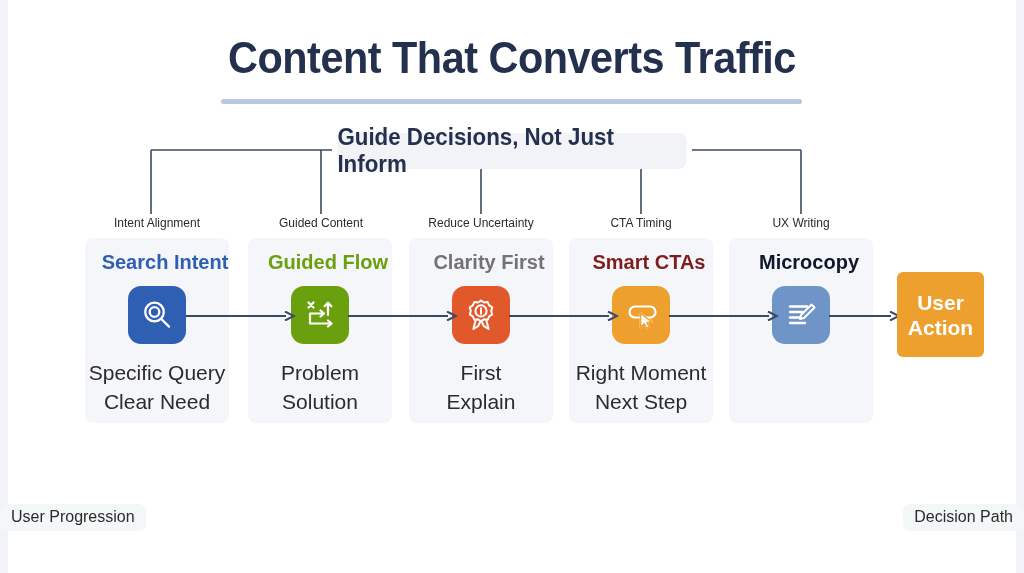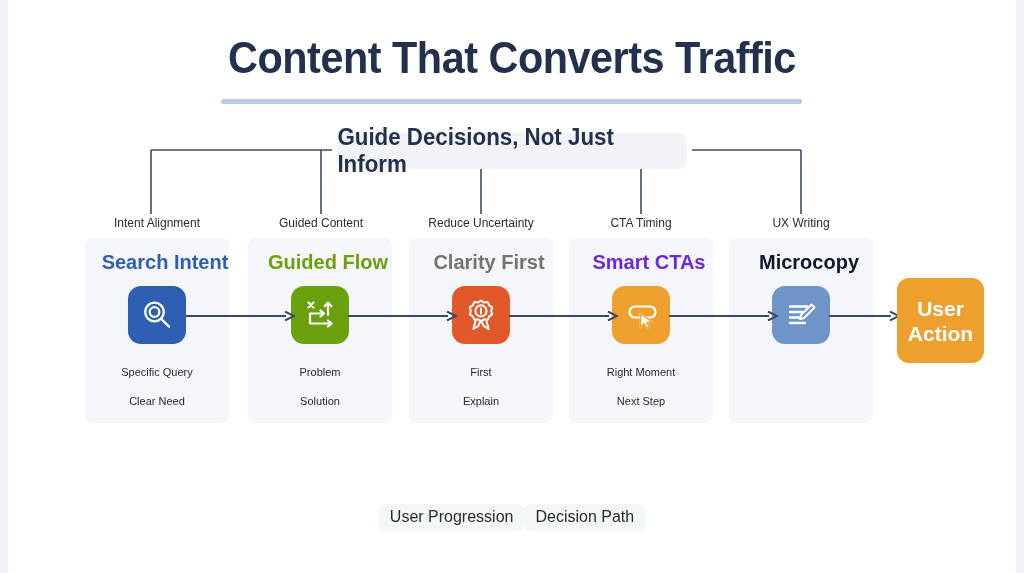--- a/index.html
+++ b/index.html
@@ -65,49 +65,49 @@
   }
   .icon-box{
     position:absolute;left:50%;top:48px;
     width:58px;height:58px;margin-left:-29px;
     border-radius:13px;
     display:flex;align-items:center;justify-content:center;
   }
   .icon-box svg{display:block;}
   .card-lines{
     position:absolute;left:0;right:0;top:120px;
-    text-align:center;font-size:11px;color:#2b2b2b;line-height:29px;
+    text-align:center;font-size:21px;color:#2b2b2b;line-height:29px;
   }
 
   
   .arrow{position:absolute;top:311px;height:10px;}
 
   
   #action-block{
     position:absolute;left:897px;top:272px;width:87px;height:85px;
-    background:#eda02e;border-radius:12px;
+    background:#eda02e;border-radius:6px;
     display:flex;align-items:center;justify-content:center;
     text-align:center;
-    color:#ffffff;font-size:21px;font-weight:bold;line-height:25px;margin-top:6px;
+    color:#ffffff;font-size:21px;font-weight:bold;line-height:25px;
   }
 
   
   #bottom-banner{
     position:absolute;left:84px;top:452px;width:787px;height:62px;
     background:#d3eef2;border-radius:7px;
   }
   #bottom-banner .vbar{position:absolute;top:0;height:62px;width:11px;}
   #banner-text{
     position:absolute;left:0;right:0;top:10px;
     text-align:center;font-size:30px;font-weight:bold;color:#24314e;
     transform:scaleX(0.97);
   }
   #pill-row{
     position:absolute;left:0;right:0;top:504px;
-    display:flex;justify-content:center;gap:0;
+    display:flex;justify-content:space-between;gap:0;
   }
   .tag-pill{
     background:#f3f7f8;border-radius:7px;
     padding:4px 11px 5px 11px;
     font-size:16px;color:#2b2b2b;white-space:nowrap;
   }
 </style>
 </head>
 <body>
 
@@ -186,21 +186,21 @@
         <path d="M23.4,23.6 L25.6,32 L20.9,29.2 L18.8,24.9"></path>
       </svg>
     </div>
     <div class="card-lines">
       <div>First</div>
       <div>Explain</div>
     </div>
   </div>
 
   <div class="card" style="left:569px;width:144px;">
-    <div class="card-title" style="color:#6d28d9;">Smart CTAs</div>
+    <div class="card-title" style="color:#7f1d1d;">Smart CTAs</div>
     <div class="icon-box" style="background:#eda02e;">
       <svg width="38" height="38" viewBox="0 0 38 38" fill="none" stroke="#ffffff" stroke-width="2.2" stroke-linecap="round" stroke-linejoin="round">
         <path d="M13,10.5 L28,10.5 a5.5,5.5 0 0 1 0,11 L13,21.5 a5.5,5.5 0 0 1 0,-11 z"></path>
         <path d="M18.5,17.5 L18.5,31.5 L22.2,27.8 L24.6,32.4 L27.2,31 L24.9,26.6 L30,26 z" fill="#ffffff" stroke="#ffffff" stroke-width="1.6"></path>
         <path d="M18.5,17.5 L18.5,31.5 L22.2,27.8 L24.6,32.4 L27.2,31 L24.9,26.6 L30,26 z" fill="none" stroke="#eda02e" stroke-width="1.5"></path>
       </svg>
     </div>
     <div class="card-lines">
       <div>Right Moment</div>
       <div>Next Step</div>

